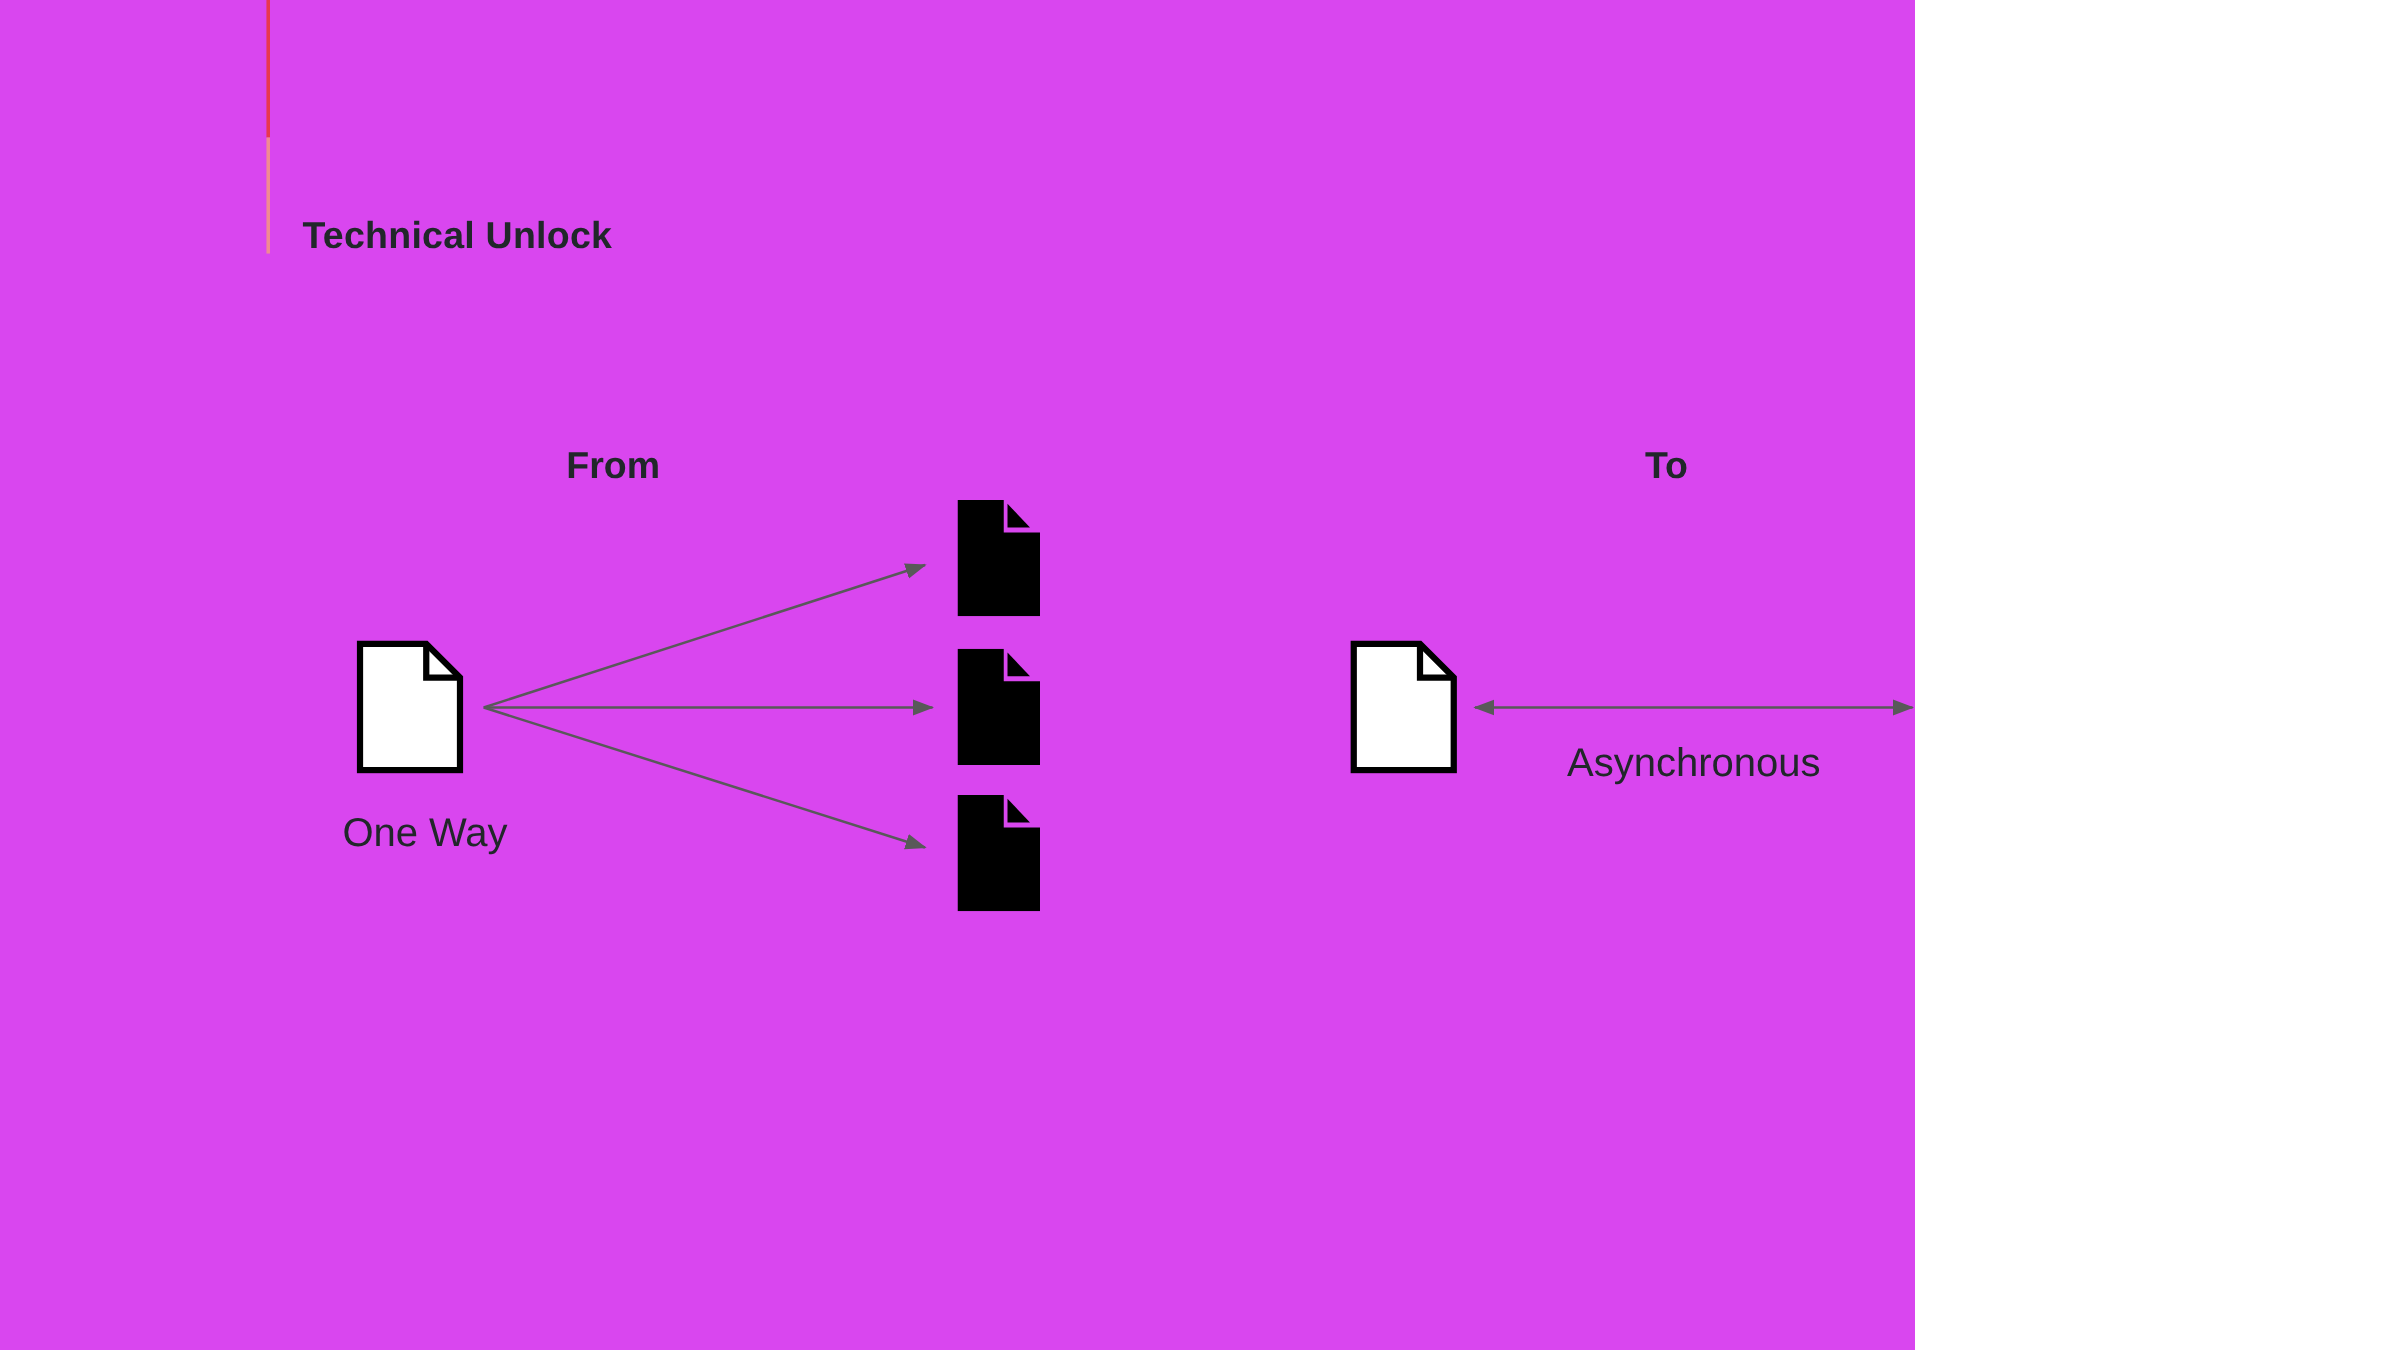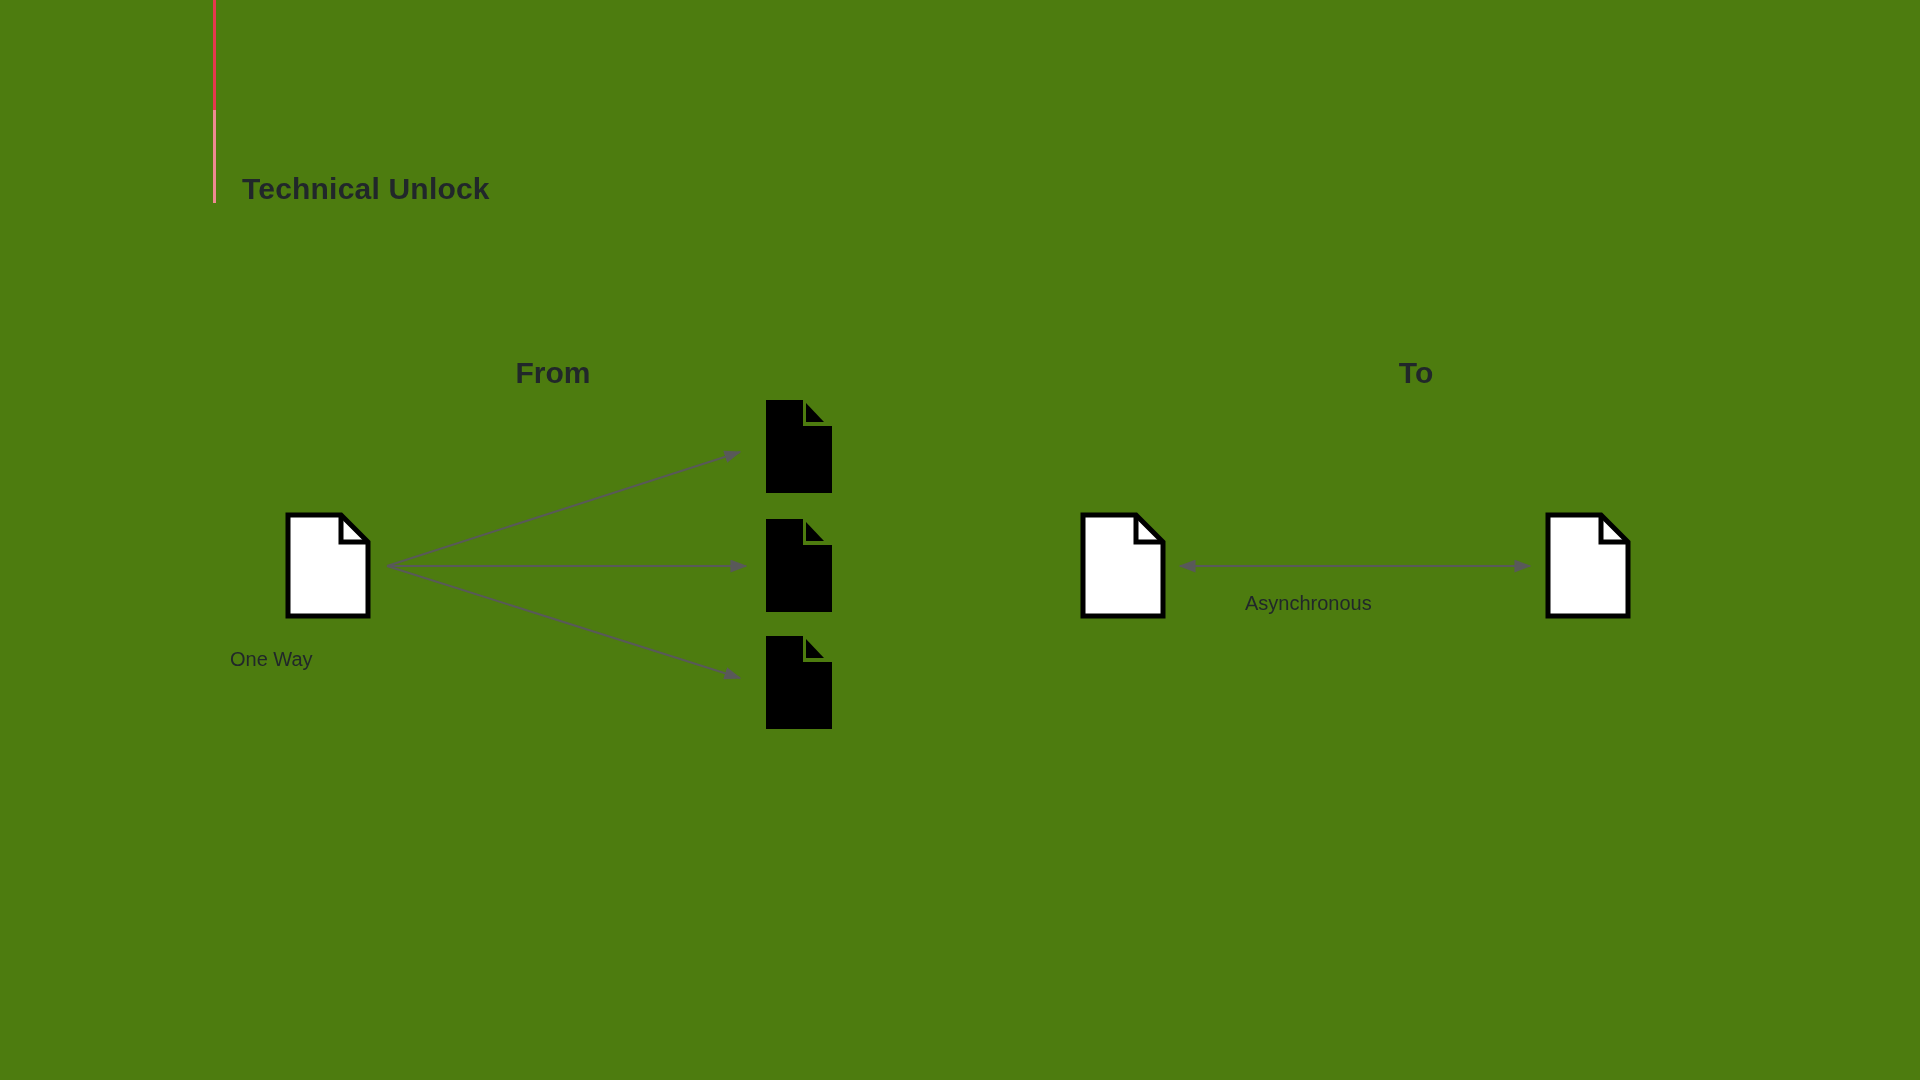--- a/index.html
+++ b/index.html
@@ -1,52 +1,53 @@
 <!DOCTYPE html>
 <html><head>
 <meta charset="utf-8">
 <style>
   * { margin: 0; padding: 0; box-sizing: border-box; }
   html, body { background: #ffffff; }
   body { font-family: "Liberation Sans", sans-serif; color: #21272a; }
 
   .slide {
     position: relative;
-    width: 1920px;
+    width: 1532px;
     height: 1080px;
-    background: #4d7c0f;
+    background: #d946ef;
     overflow: hidden;
   }
 
   .abs { position: absolute; }
 
   .slide-title {
     left: 242px;
     top: 172px;
     font-size: 30px;
     font-weight: 700;
     letter-spacing: 0.2px;
     color: #21272a;
     white-space: nowrap;
   }
 
   .section-heading {
     width: 200px;
-    text-align: center;
+    text-align: left;
     font-size: 30px;
     font-weight: 700;
     color: #21272a;
     white-space: nowrap;
   }
   .heading-from { left: 453px; top: 356px; }
   .heading-to   { left: 1316px; top: 356px; }
 
   .caption {
     width: 220px;
-    font-size: 20px;
+    text-align: center;
+    font-size: 32px;
     font-weight: 400;
     color: #21272a;
     white-space: nowrap;
   }
   .caption-one-way { left: 230px; top: 648px; }
   .caption-async   { left: 1245px; top: 592px; }
 
   svg { display: block; }
 </style>
 </head>

